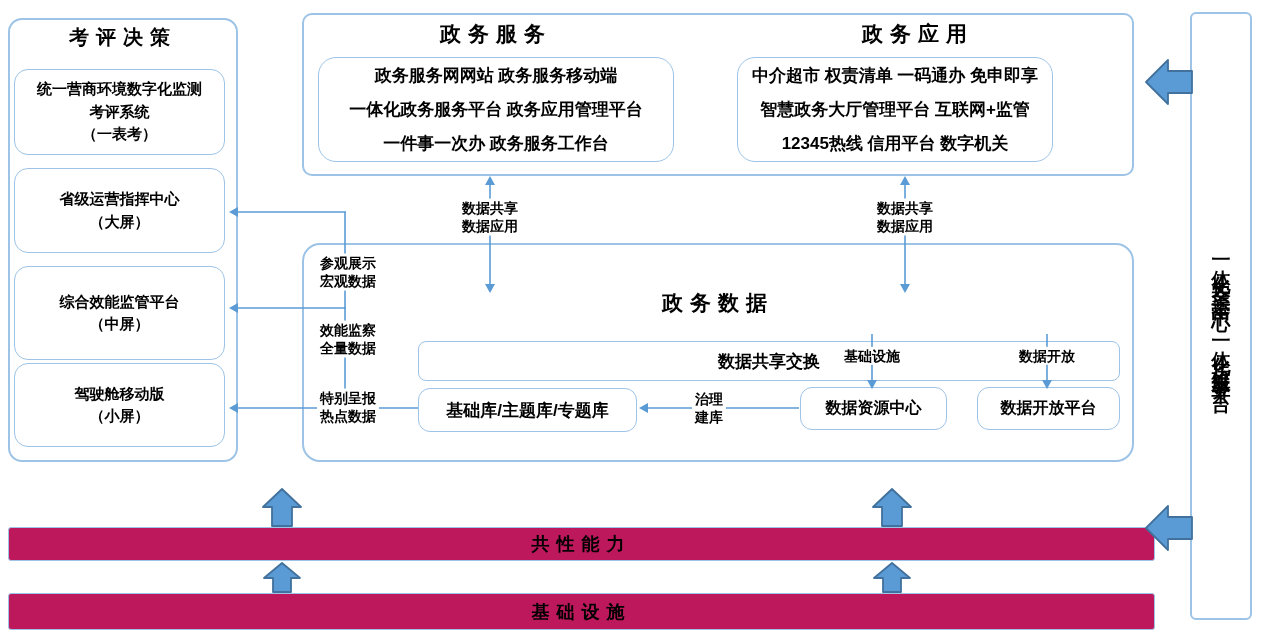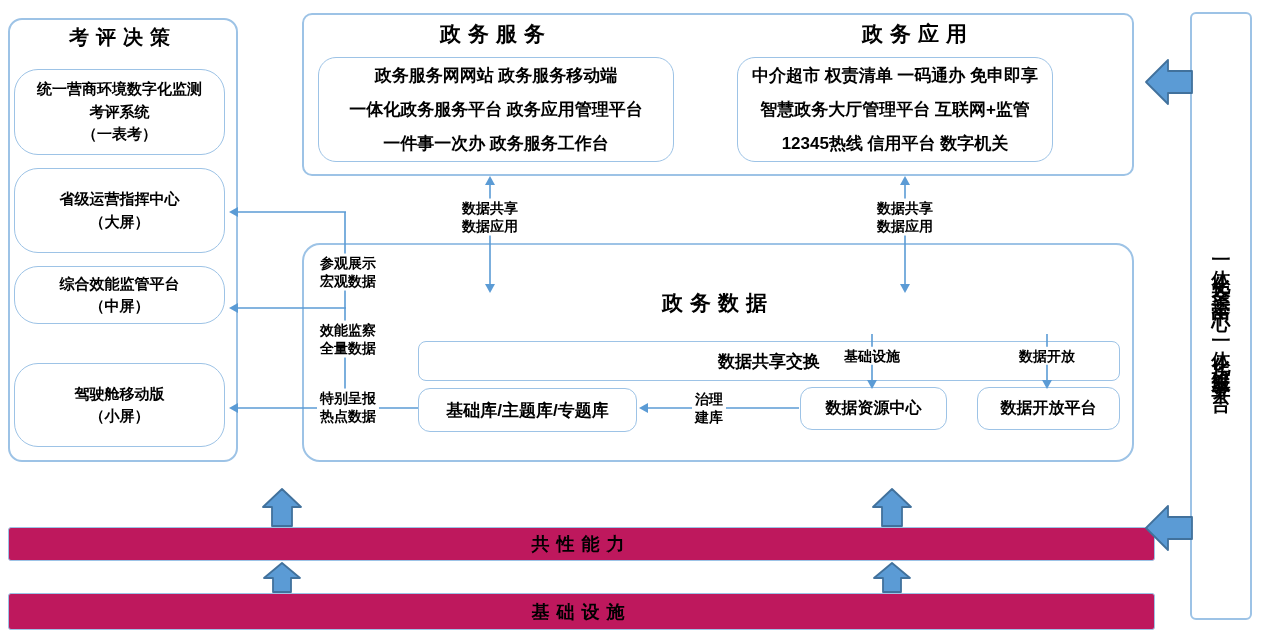--- a/index.html
+++ b/index.html
@@ -5,21 +5,21 @@
   html,body{margin:0;padding:0;background:#fff;}
   #page{
     position:relative;width:1261px;height:641px;background:#fff;overflow:hidden;
     font-family:"Liberation Sans","DejaVu Sans",sans-serif;color:#000;
   }
   .panel{
     position:absolute;background:#fff;border:2px solid #9DC3E6;border-radius:14px;
     box-sizing:border-box;z-index:1;
   }
   .innerbox{
-    position:absolute;background:#fff;border:1.5px solid #9DC3E6;border-radius:24px;
+    position:absolute;background:#fff;border:1.5px solid #9DC3E6;border-radius:14px;
     box-sizing:border-box;display:flex;align-items:center;justify-content:center;
     text-align:center;font-weight:bold;white-space:pre-line;z-index:1;
   }
   .sec-title{
     position:absolute;text-align:center;font-weight:bold;font-size:21px;
     letter-spacing:7px;z-index:1;
   }
   .bar{
     position:absolute;background:#be185d;border:1.5px solid #9DC3E6;border-radius:3px;
     box-sizing:border-box;display:flex;align-items:center;justify-content:center;
@@ -45,21 +45,21 @@
 
 <div id="page">
 
   <div class="panel" style="left:8px;top:18px;width:230px;height:444px;"></div>
   <div class="sec-title" style="left:8px;top:24px;width:230px;font-size:20px;">考评决策</div>
   <div class="innerbox kp-box" style="left:14px;top:69px;width:211px;height:86px;">统一营商环境数字化监测
 考评系统
 （一表考）</div>
   <div class="innerbox kp-box" style="left:14px;top:168px;width:211px;height:85px;">省级运营指挥中心
 （大屏）</div>
-  <div class="innerbox kp-box" style="left:14px;top:266px;width:211px;height:58px;">综合效能监管平台
+  <div class="innerbox kp-box" style="left:14px;top:266px;width:211px;height:94px;">综合效能监管平台
 （中屏）</div>
   <div class="innerbox kp-box" style="left:14px;top:363px;width:211px;height:84px;text-align:center;">驾驶舱移动版
 （小屏）</div>
 
   <div class="panel" style="left:302px;top:13px;width:832px;height:163px;border-radius:10px;"></div>
   <div class="sec-title" style="left:318px;top:20px;width:356px;">政务服务</div>
   <div class="sec-title" style="left:737px;top:20px;width:362px;">政务应用</div>
   <div class="innerbox top-box" style="left:318px;top:57px;width:356px;height:105px;">政务服务网网站 政务服务移动端
 一体化政务服务平台 政务应用管理平台
 一件事一次办 政务服务工作台</div>

